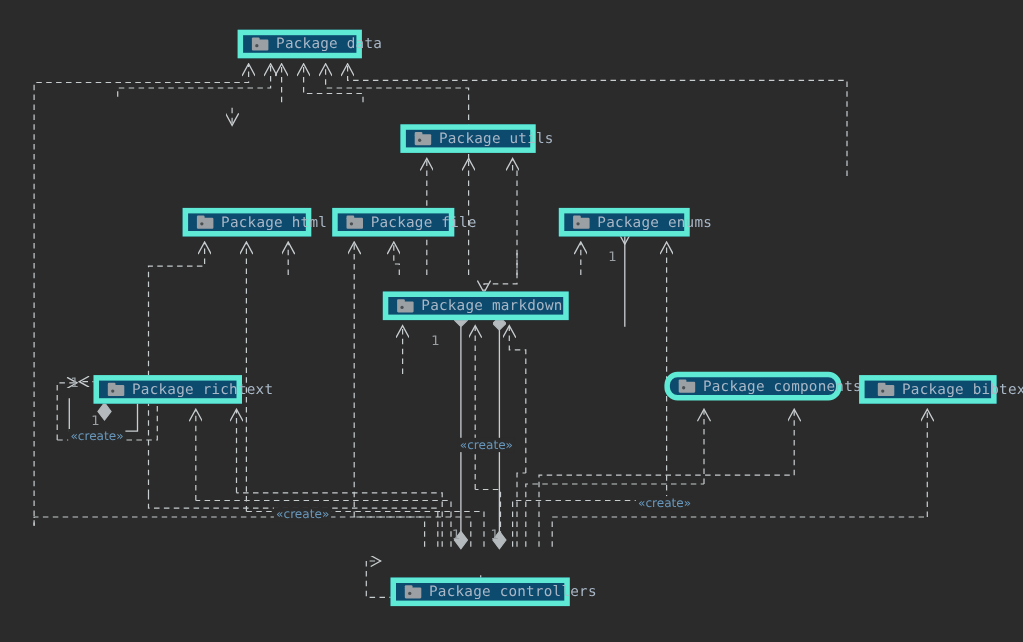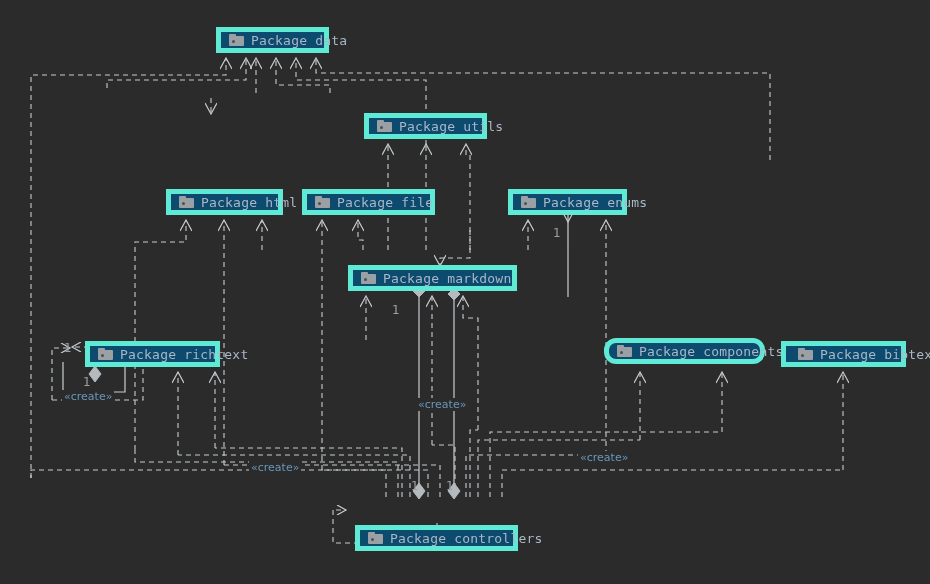--- a/index.html
+++ b/index.html
@@ -258,21 +258,21 @@
 
   <div class="node" style="left:166px; top:189px; width:117px;">
     <span class="pkg-icon">
       <span class="folder-tab"></span>
         <span class="folder-body"></span>
         <span class="folder-dot"></span>
     </span>
     <span class="node-label">Package html</span>
   </div>
 
-  <div class="node" style="left:302px; top:189px; width:133px;">
+  <div class="node" style="left:302px; top:189px; width:111px;">
     <span class="pkg-icon">
       <span class="folder-tab"></span>
         <span class="folder-body"></span>
         <span class="folder-dot"></span>
     </span>
     <span class="node-label">Package file</span>
   </div>
 
   <div class="node" style="left:508px; top:189px; width:119px;text-align:center;">
     <span class="pkg-icon">

